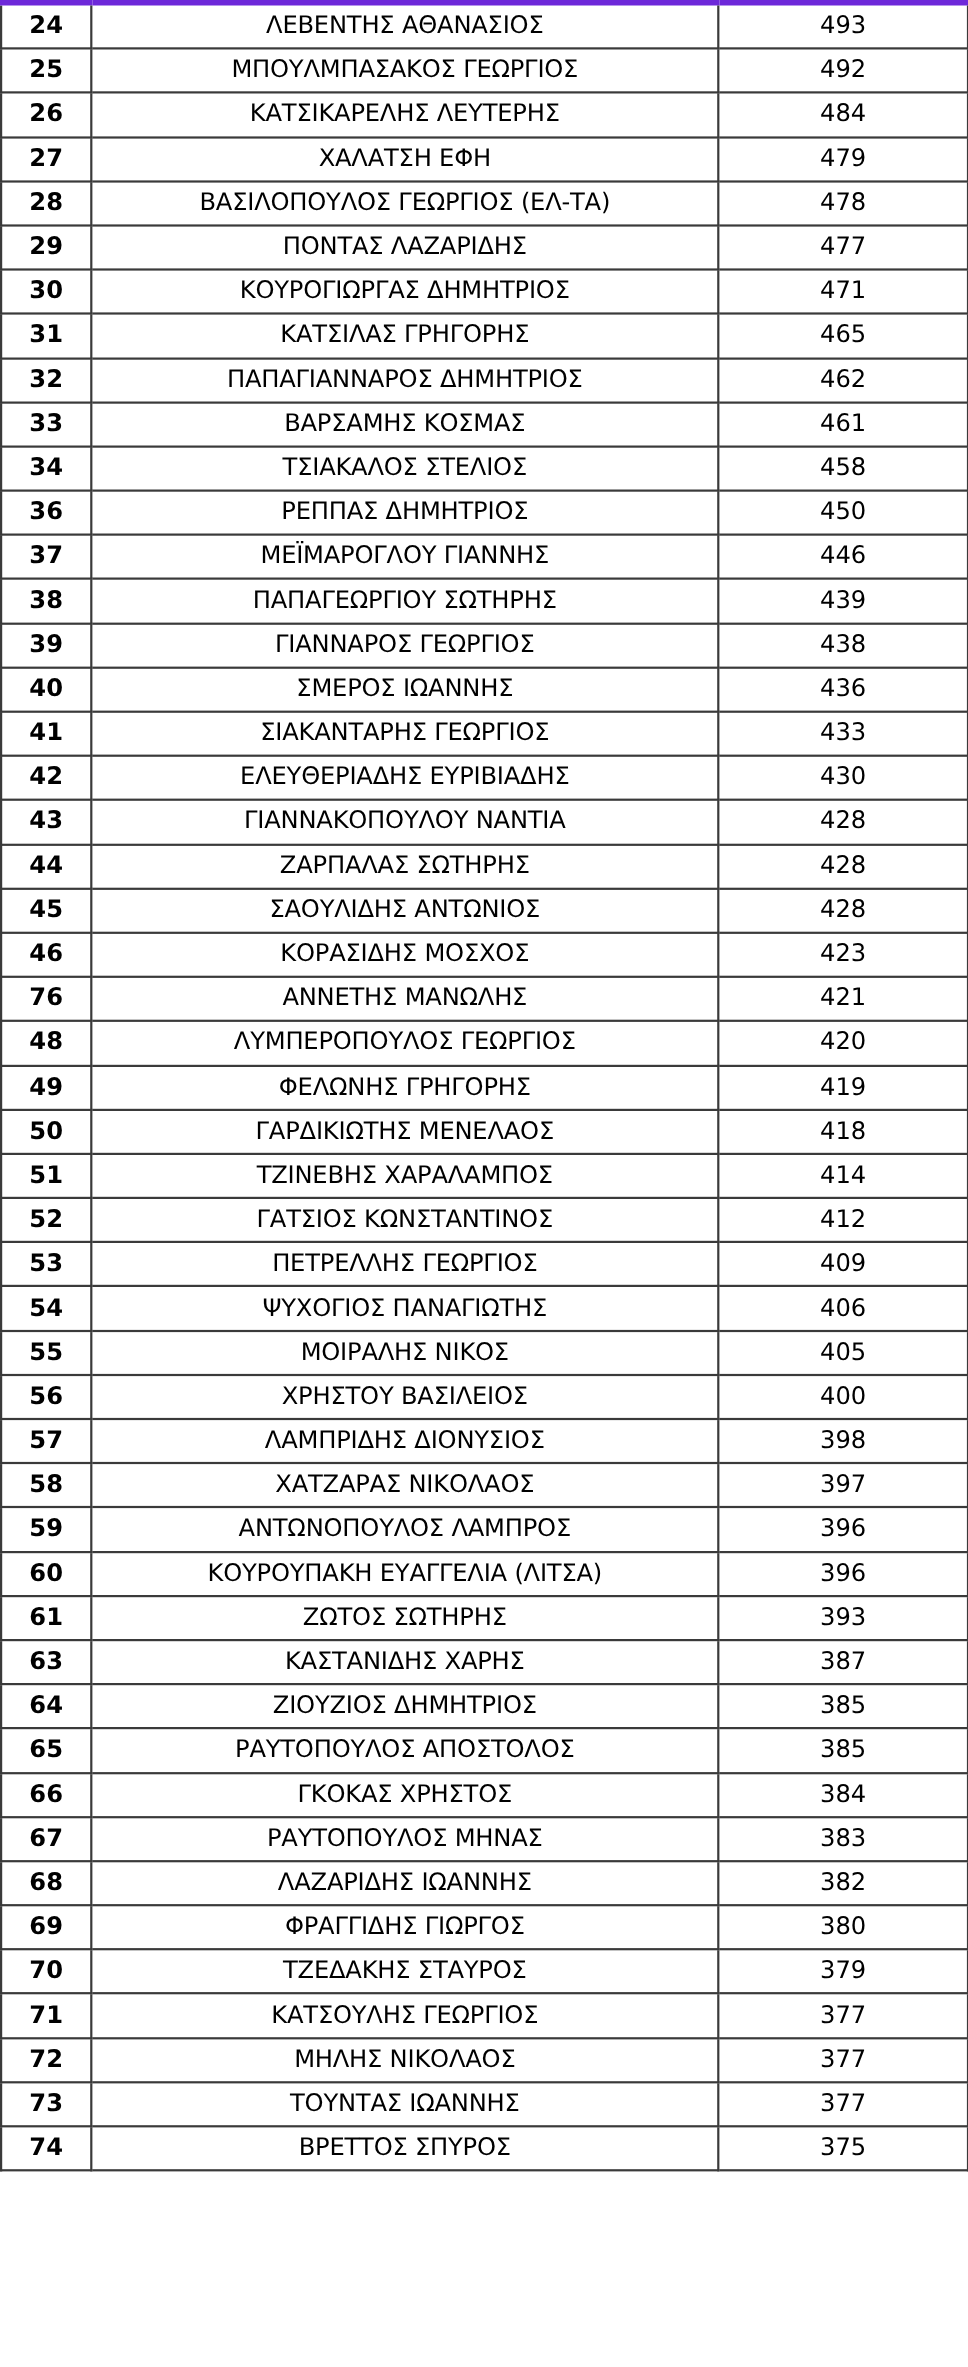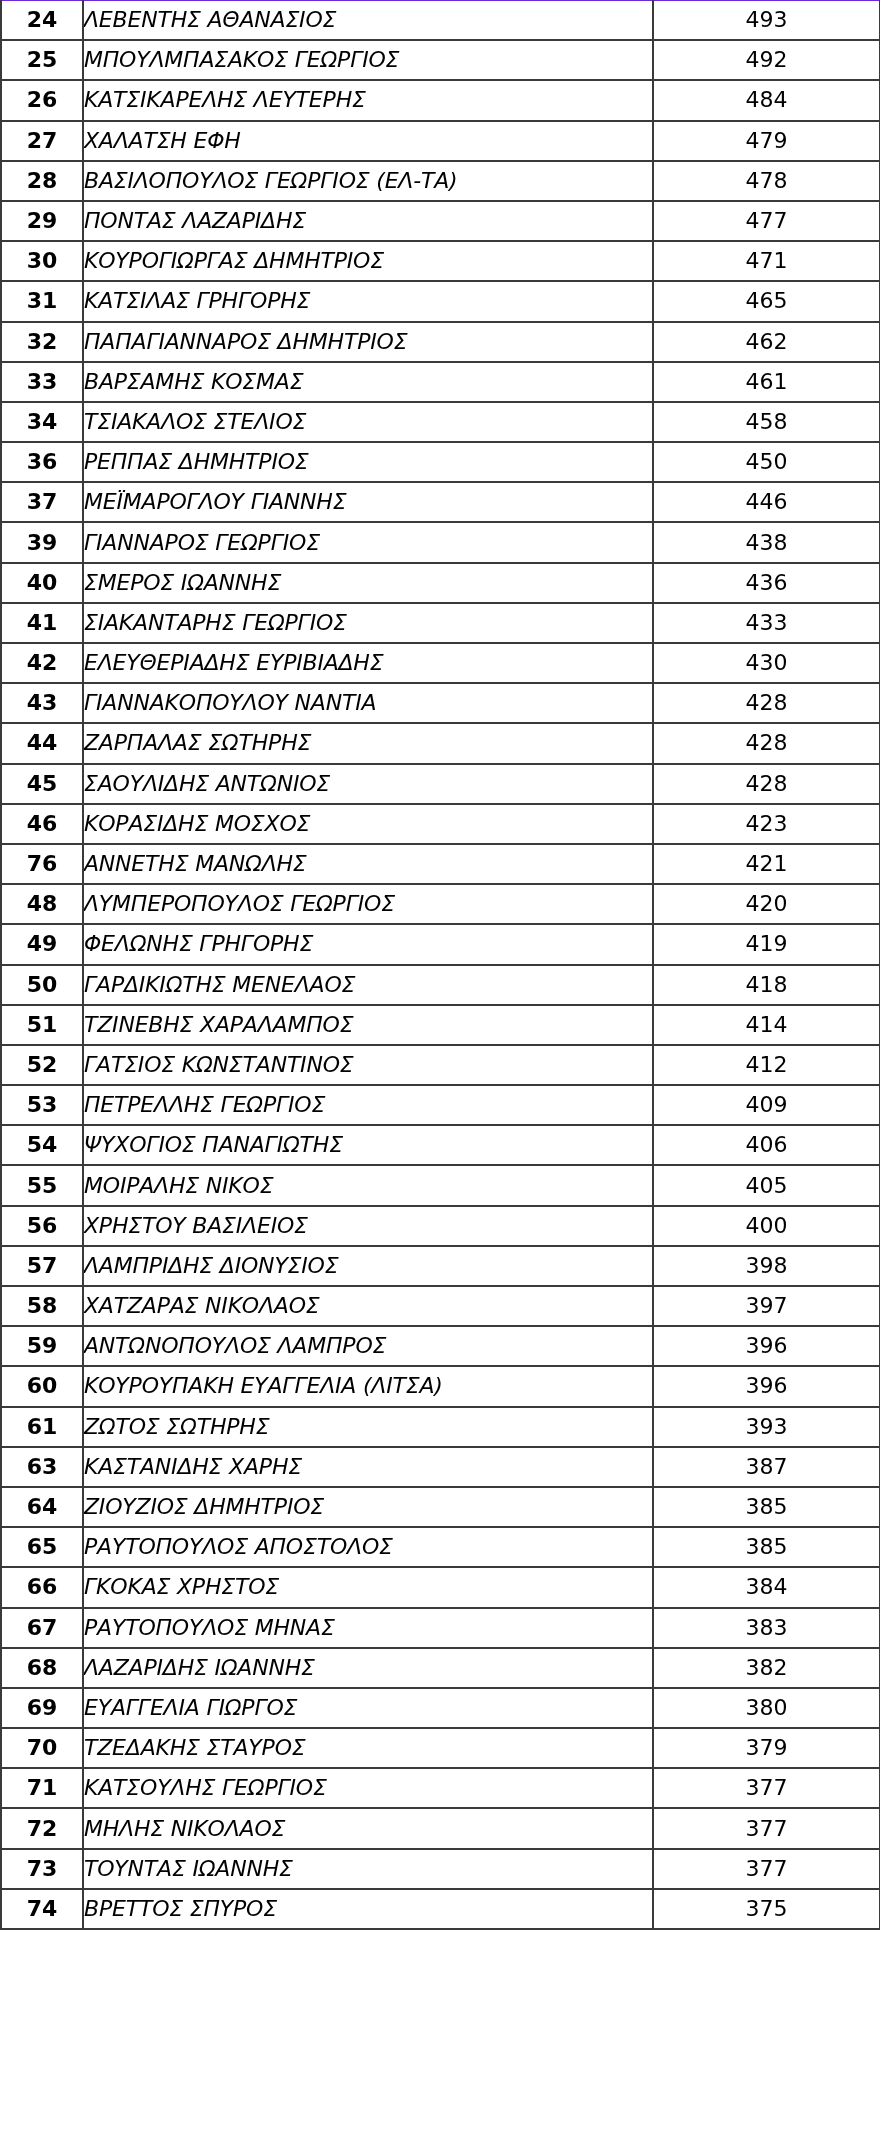--- a/index.html
+++ b/index.html
@@ -26,32 +26,31 @@
     table.results td {
       border: 2px solid #3a3a3a;
       height: 38.2px;
       padding: 0;
       vertical-align: middle;
       font-size: 22px;
       line-height: 22px;
       white-space: nowrap;
       overflow: hidden;
     }
-    table.results tr:first-child td { border-top: 1px solid #6d28d9; }
+    table.results tr:first-child td { border-top: 5px solid #6d28d9; }
     td.rank {
       text-align: center;
       font-weight: bold;
       font-size: 23px;
       padding-right: 2px;
     }
     td.name {
-      text-align: left;
+      text-align: center;
       padding-left: 13px;
       letter-spacing: -0.2px;
-      font-style: italic;
     }
     td.votes {
       text-align: center;
     }
   </style>
 </head>
 <body>
 
 <table class="results">
   <colgroup>
@@ -120,20 +119,25 @@
         <td class="rank">36</td>
         <td class="name">ΡΕΠΠΑΣ ΔΗΜΗΤΡΙΟΣ</td>
         <td class="votes">450</td>
       </tr>
       <tr>
         <td class="rank">37</td>
         <td class="name">ΜΕΪΜΑΡΟΓΛΟΥ ΓΙΑΝΝΗΣ</td>
         <td class="votes">446</td>
       </tr>
       <tr>
+        <td class="rank">38</td>
+        <td class="name">ΠΑΠΑΓΕΩΡΓΙΟΥ ΣΩΤΗΡΗΣ</td>
+        <td class="votes">439</td>
+      </tr>
+      <tr>
         <td class="rank">39</td>
         <td class="name">ΓΙΑΝΝΑΡΟΣ ΓΕΩΡΓΙΟΣ</td>
         <td class="votes">438</td>
       </tr>
       <tr>
         <td class="rank">40</td>
         <td class="name">ΣΜΕΡΟΣ ΙΩΑΝΝΗΣ</td>
         <td class="votes">436</td>
       </tr>
       <tr>
@@ -266,21 +270,21 @@
         <td class="name">ΡΑΥΤΟΠΟΥΛΟΣ ΜΗΝΑΣ</td>
         <td class="votes">383</td>
       </tr>
       <tr>
         <td class="rank">68</td>
         <td class="name">ΛΑΖΑΡΙΔΗΣ ΙΩΑΝΝΗΣ</td>
         <td class="votes">382</td>
       </tr>
       <tr>
         <td class="rank">69</td>
-        <td class="name">ΕΥΑΓΓΕΛΙΑ ΓΙΩΡΓΟΣ</td>
+        <td class="name">ΦΡΑΓΓΙΔΗΣ ΓΙΩΡΓΟΣ</td>
         <td class="votes">380</td>
       </tr>
       <tr>
         <td class="rank">70</td>
         <td class="name">ΤΖΕΔΑΚΗΣ ΣΤΑΥΡΟΣ</td>
         <td class="votes">379</td>
       </tr>
       <tr>
         <td class="rank">71</td>
         <td class="name">ΚΑΤΣΟΥΛΗΣ ΓΕΩΡΓΙΟΣ</td>

